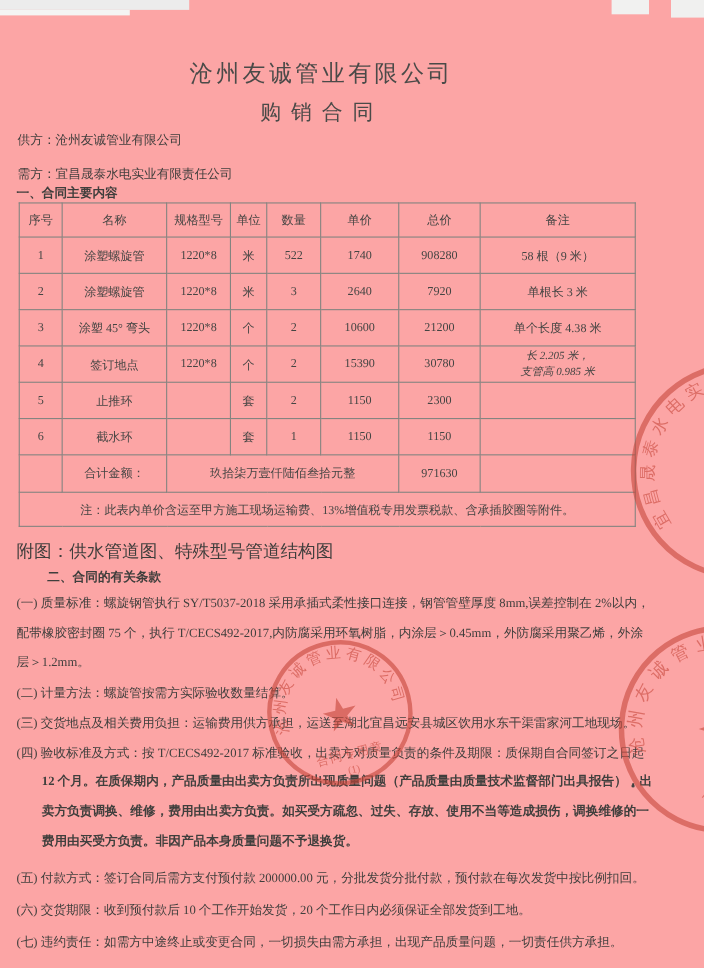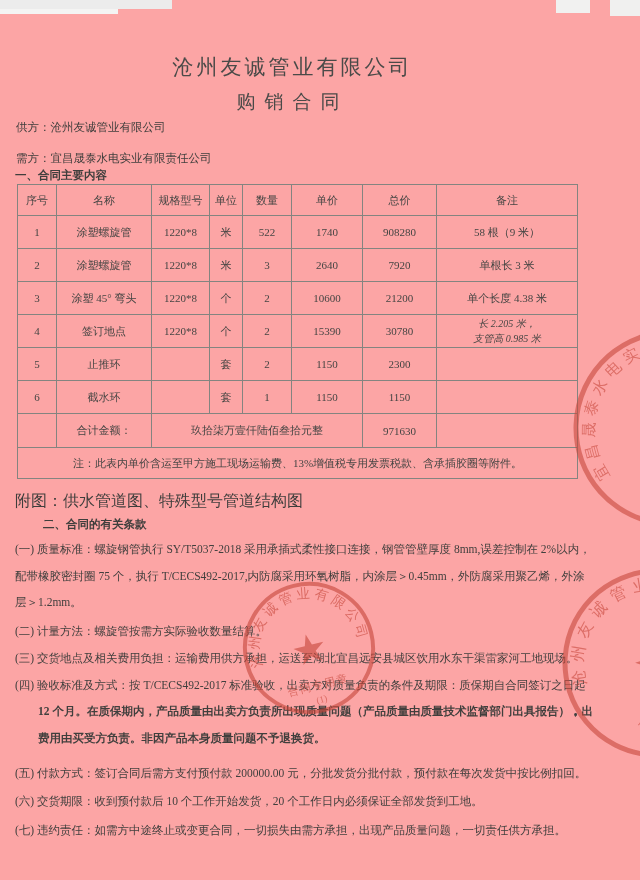--- a/index.html
+++ b/index.html
@@ -165,20 +165,21 @@
   <div class="sec-heading sec2">二、合同的有关条款</div>
 
   <div class="clauses">
     <div class="cl">(一) 质量标准：螺旋钢管执行 SY/T5037-2018 采用承插式柔性接口连接，钢管管壁厚度 8mm,误差控制在 2%以内，</div>
     <div class="cl">配带橡胶密封圈 75 个，执行 T/CECS492-2017,内防腐采用环氧树脂，内涂层＞0.45mm，外防腐采用聚乙烯，外涂</div>
     <div class="cl">层＞1.2mm。</div>
     <div class="cl gap2">(二) 计量方法：螺旋管按需方实际验收数量结算。</div>
     <div class="cl">(三) 交货地点及相关费用负担：运输费用供方承担，运送至湖北宜昌远安县城区饮用水东干渠雷家河工地现场。</div>
     <div class="cl">(四) 验收标准及方式：按 T/CECS492-2017 标准验收，出卖方对质量负责的条件及期限：质保期自合同签订之日起</div>
     <div class="cl indent">12 个月。在质保期内，产品质量由出卖方负责所出现质量问题（产品质量由质量技术监督部门出具报告），出</div>
+    <div class="cl indent">卖方负责调换、维修，费用由出卖方负责。如买受方疏忽、过失、存放、使用不当等造成损伤，调换维修的一</div>
     <div class="cl indent">费用由买受方负责。非因产品本身质量问题不予退换货。</div>
     <div class="cl gap8">(五) 付款方式：签订合同后需方支付预付款 200000.00 元，分批发货分批付款，预付款在每次发货中按比例扣回。</div>
     <div class="cl gap2">(六) 交货期限：收到预付款后 10 个工作开始发货，20 个工作日内必须保证全部发货到工地。</div>
     <div class="cl gap2">(七) 违约责任：如需方中途终止或变更合同，一切损失由需方承担，出现产品质量问题，一切责任供方承担。</div>
   </div>
 
   <div class="stamp" style="left:562px;top:318px;width:220px;height:220px;transform:rotate(-20deg);transform-origin:110px 110px;opacity:.58;">
     <svg width="220" height="220" viewBox="0 0 220 220">
       <defs>
           <path id="arcA" d="M39.3,143 A78,78 0 1 1 180.7,143" fill="none"></path>

